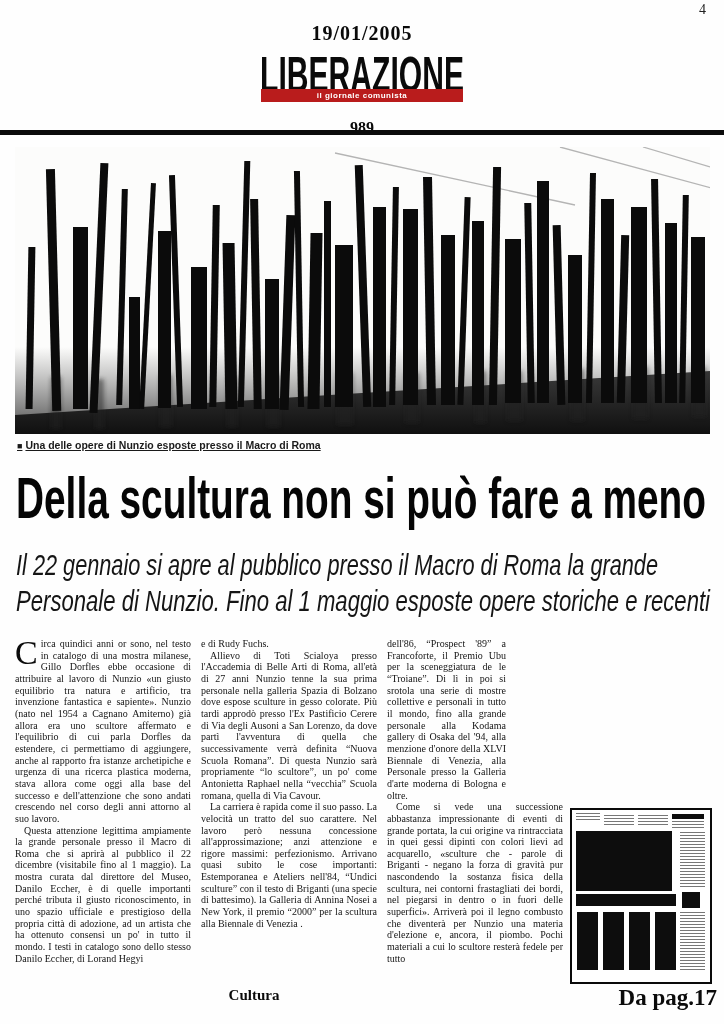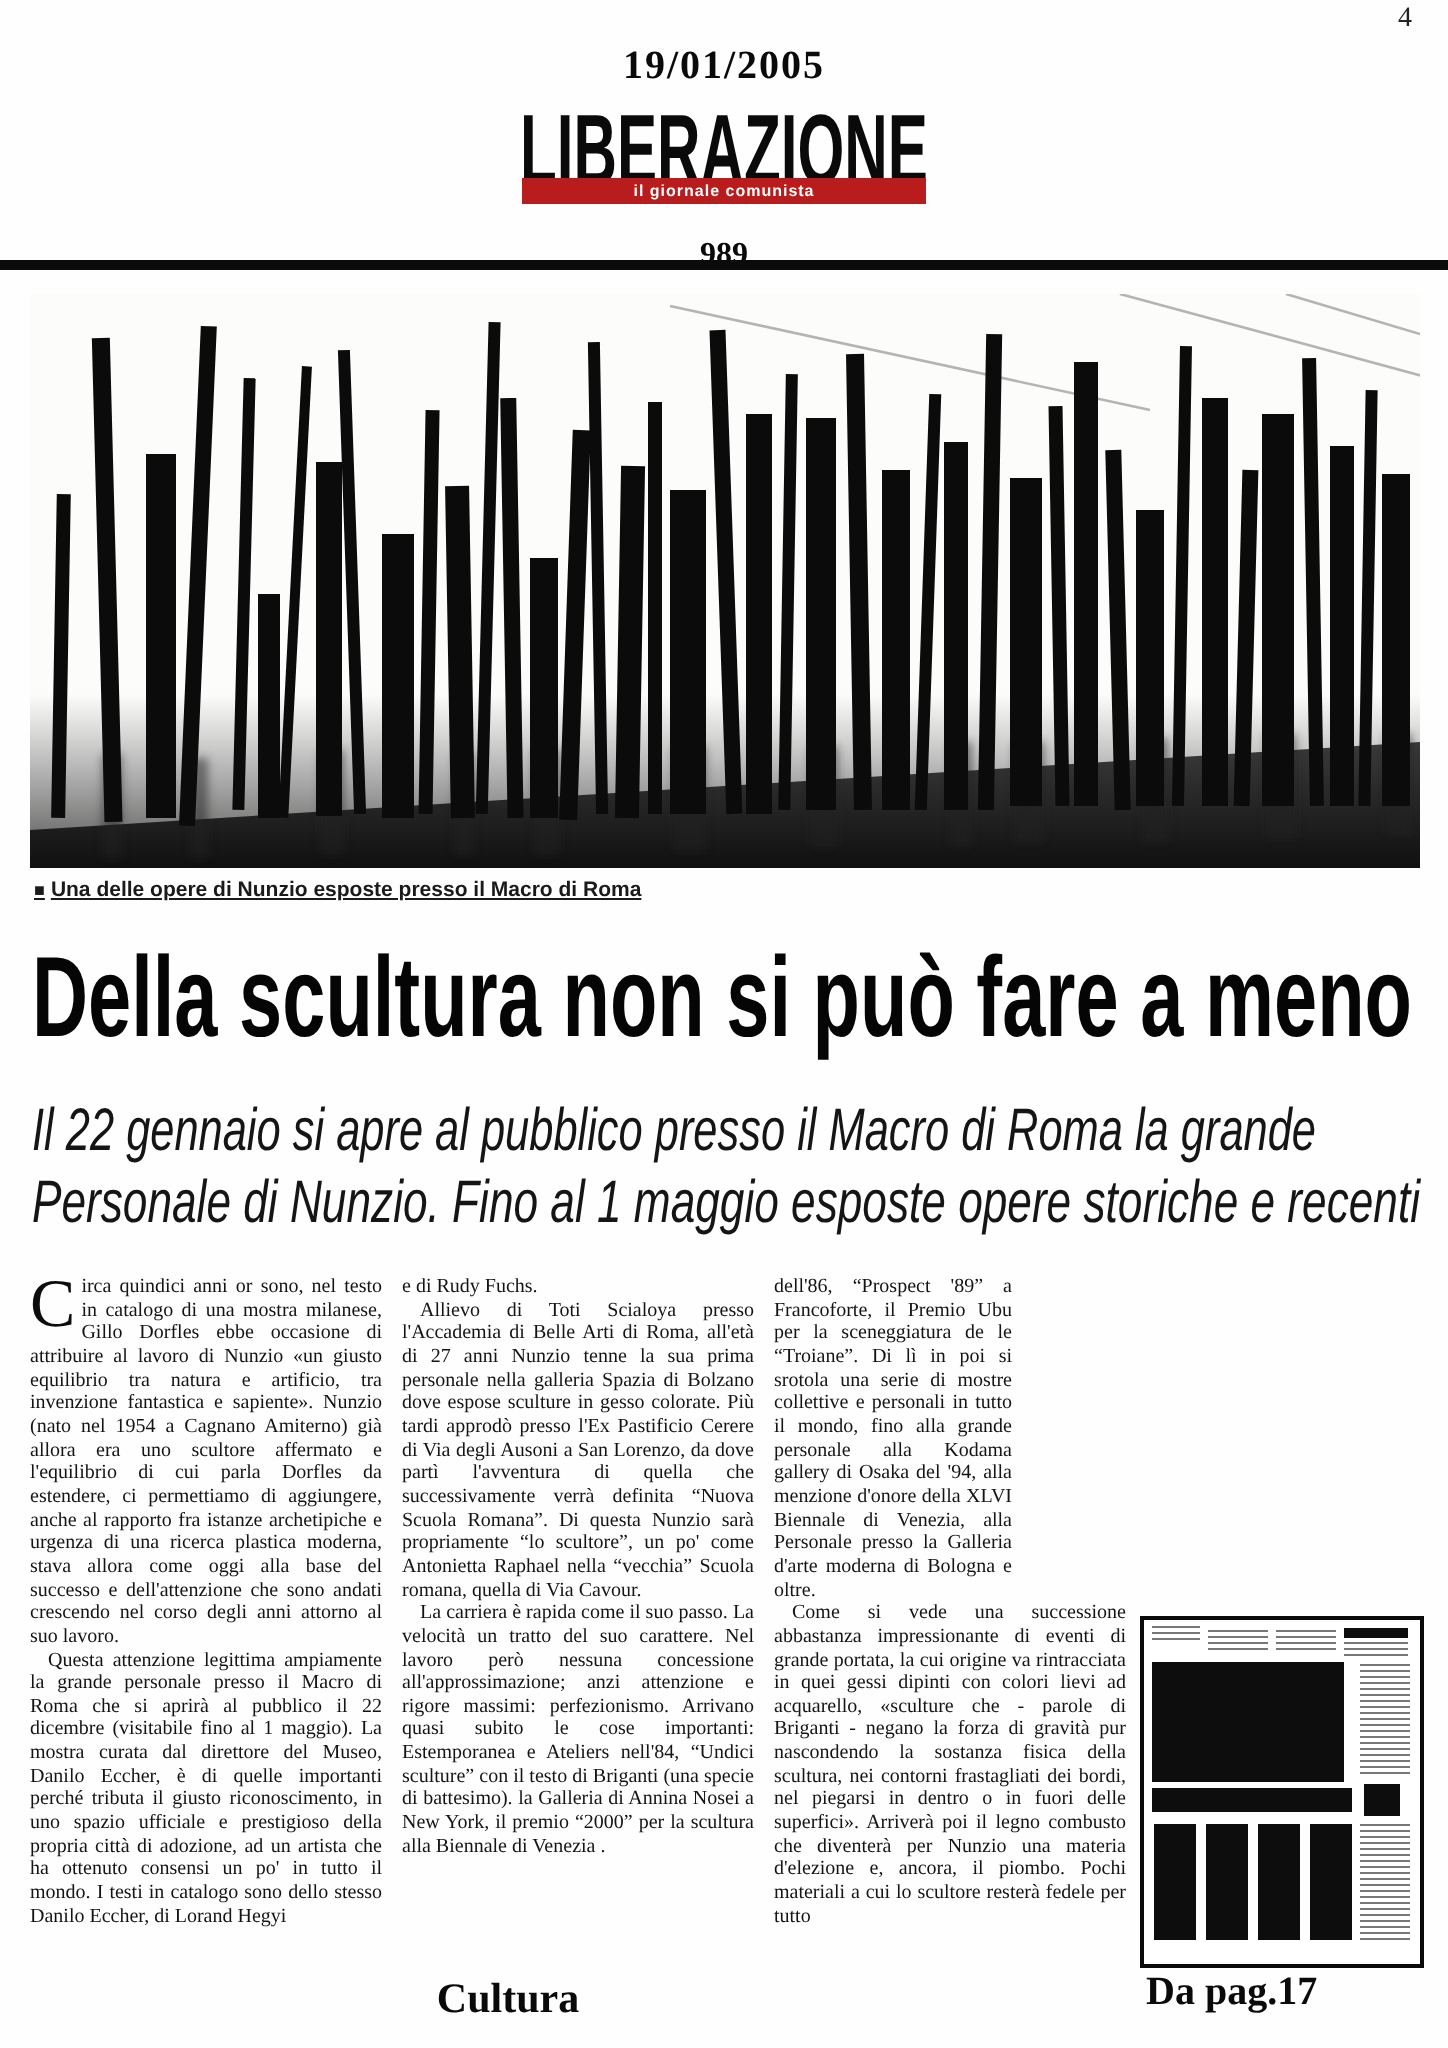--- a/index.html
+++ b/index.html
@@ -31,23 +31,23 @@
   .col{position:absolute;top:0;width:176px;font-size:10px;line-height:11.65px;
        text-align:justify;color:#141414;}
   #col1{left:0;} #col2{left:186px;} #col3{left:372px;}
   .col p{margin:0;}
   .col p.ind{text-indent:9px;}
   .dropcap{float:left;font-size:34px;line-height:27px;padding:1px 3px 0 0;font-weight:normal;color:#0c0c0c;}
   #col3-notch{float:right;width:57px;height:152px;}
 
   
   #section-name{position:absolute;left:186px;top:987px;width:136px;text-align:center;
-                font-size:21px;font-weight:bold;color:#0a0a0a;}
-  #from-page{position:absolute;left:573px;top:985px;width:144px;text-align:left;
-             font-size:20px;font-weight:bold;color:#0a0a0a;}
+                font-size:15px;font-weight:bold;color:#0a0a0a;}
+  #from-page{position:absolute;left:573px;top:985px;width:144px;text-align:right;
+             font-size:23px;font-weight:bold;color:#0a0a0a;}
 
   
   #thumb{position:absolute;left:570px;top:808px;width:138px;height:172px;background:#fff;
          border:2px solid #0a0a0a;}
   #thumb .blk{position:absolute;background:#0d0d0d;}
   .greek{position:absolute;background:repeating-linear-gradient(to bottom,#777 0 1px,transparent 1px 3px);}
   #t-label{position:absolute;background:#0d0d0d;}
 </style>
 </head>
 <body>

